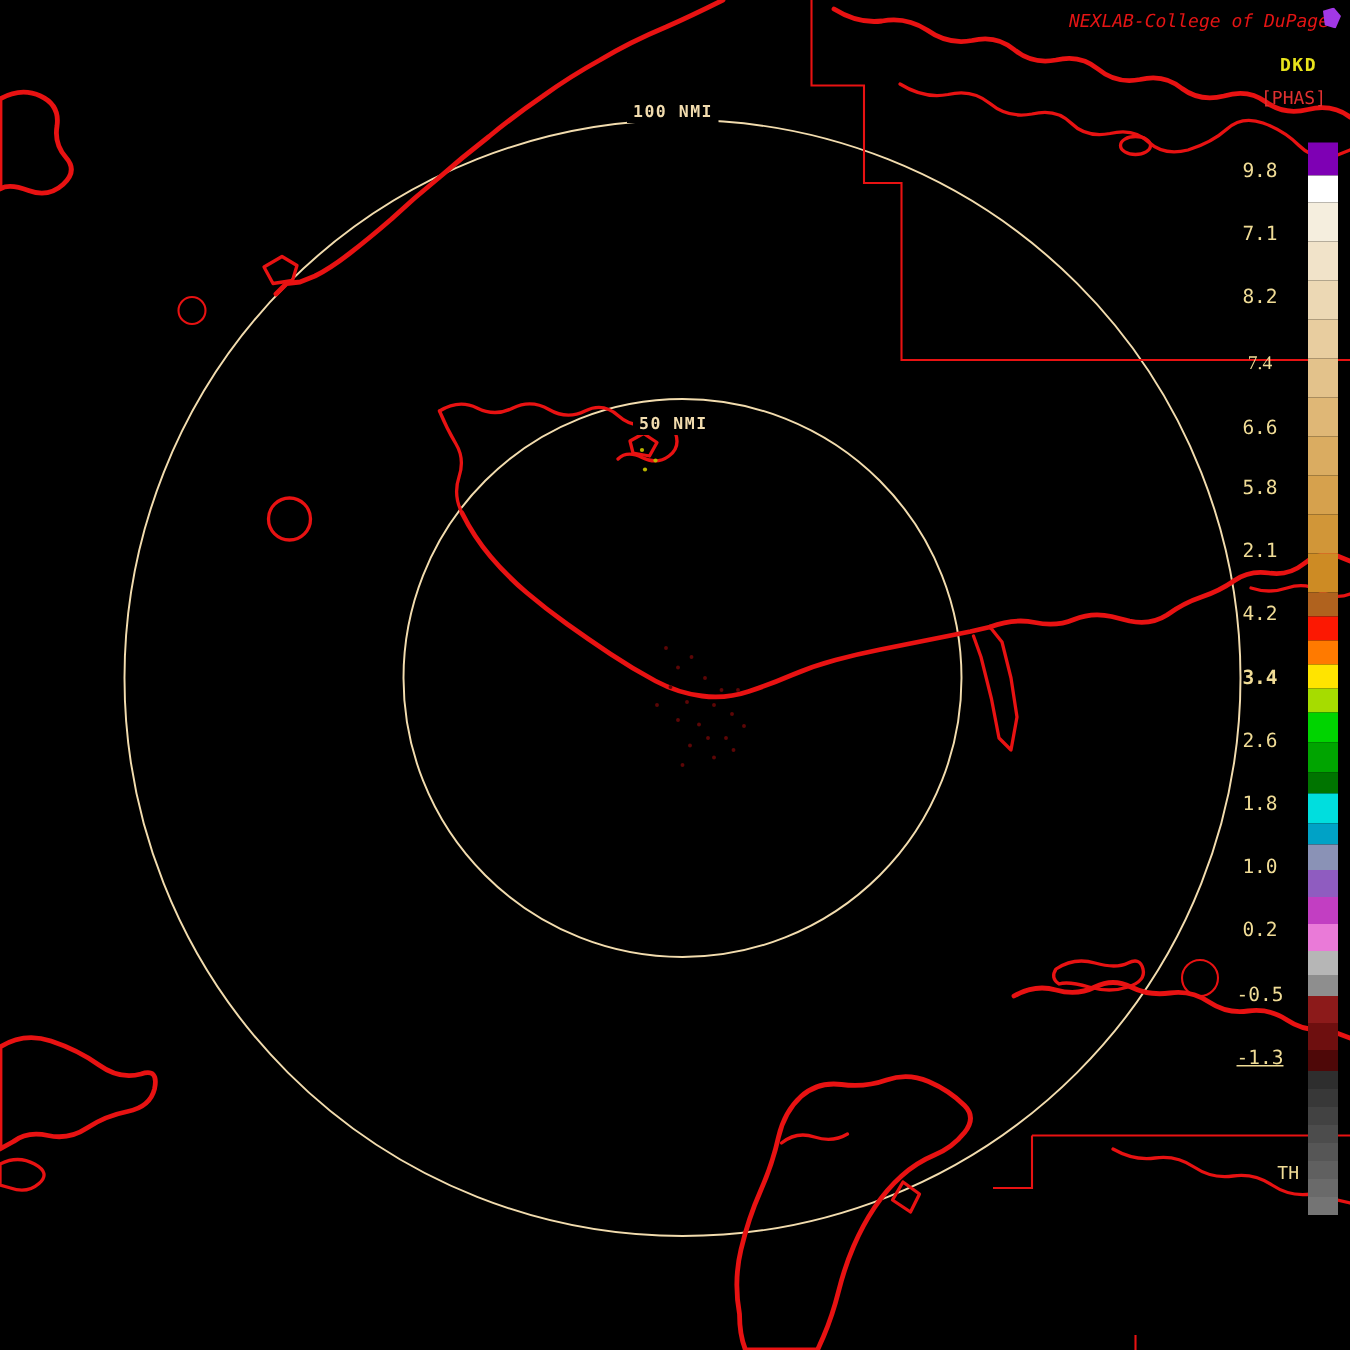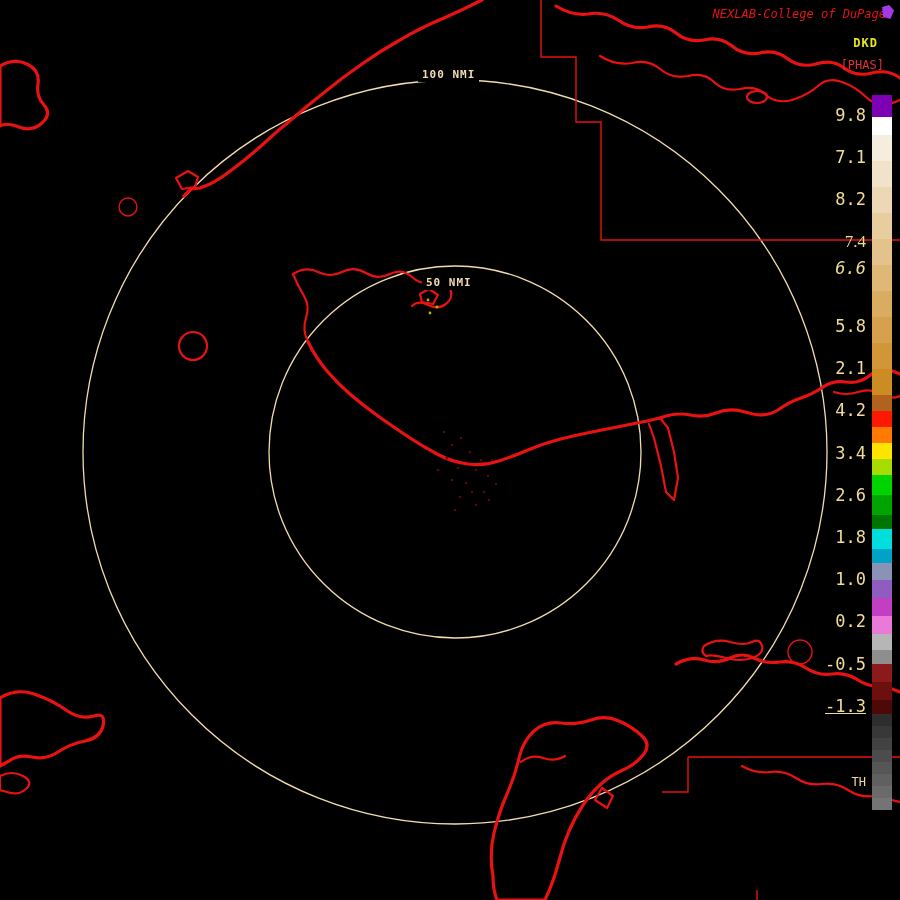--- a/index.html
+++ b/index.html
@@ -13,21 +13,21 @@
   .coast2{fill:none;stroke:var(--map-red);stroke-width:2.2px;stroke-linecap:round;stroke-linejoin:round;}
   .border{fill:none;stroke:var(--map-red);stroke-width:1.4px;}
   .echo{fill:var(--echo-dark);stroke:none;}
   .echo-y{fill:var(--echo-yellow);stroke:none;}
   .brand{position:absolute;top:7px;right:14px;color:var(--brand-red);font-size:12px;white-space:nowrap;font-style:italic;}
   .logo{position:absolute;top:5px;right:6px;width:12px;height:14px;background:var(--logo-purple);
         clip-path:polygon(0 15%,60% 0,100% 40%,70% 100%,10% 85%);}
   .dkd{position:absolute;top:36px;right:22px;color:var(--product-yellow);font-size:12px;font-weight:bold;letter-spacing:1px;}
   .phas{position:absolute;top:58px;right:16px;color:var(--units-red);font-size:12px;}
   .colorbar{position:absolute;left:872px;top:95px;width:20px;}
-  .tick{position:absolute;right:34px;width:52px;text-align:right;font-size:17px;
+  .tick{position:absolute;right:34px;width:52px;text-align:center;font-size:13px;
         color:var(--tick-label);line-height:14px;white-space:nowrap;}
   .th-label{position:absolute;right:34px;width:52px;text-align:right;font-size:12px;
         color:var(--tick-label);top:775px;}
   .ring-label{position:absolute;background:#000;color:var(--ring-label);font-size:11px;
         font-weight:bold;letter-spacing:1px;padding:0 4px;line-height:14px;}
   .ring-label.outer{left:418px;top:68px;}
   .ring-label.inner{left:422px;top:276px;}
   .caption{position:absolute;left:0;right:0;top:879px;text-align:center;
         color:var(--caption);font-size:13px;letter-spacing:2px;white-space:nowrap;}
 </style>
@@ -158,25 +158,25 @@
       <div style="background: rgb(86, 86, 86); height: 12px;"></div>
       <div style="background: rgb(96, 96, 96); height: 12px;"></div>
       <div style="background: rgb(106, 106, 106); height: 12px;"></div>
       <div style="background: rgb(116, 116, 116); height: 12px;"></div>
     </div>
   <div>
       <div class="tick" style="top: 108px;">9.8</div>
       <div class="tick" style="top: 150.2px;">7.1</div>
       <div class="tick" style="top: 192.4px;">8.2</div>
       <div class="tick" style="top: 234.6px; font-family: Liberation Serif, serif;">7.4</div>
-      <div class="tick" style="top: 261px; font-style: italic;">6.6</div>
+      <div class="tick" style="top: 279px;">6.6</div>
       <div class="tick" style="top: 319px;">5.8</div>
       <div class="tick" style="top: 361.2px;">2.1</div>
       <div class="tick" style="top: 403.4px;">4.2</div>
-      <div class="tick" style="top: 445.6px;">3.4</div>
+      <div class="tick" style="top: 445.6px; font-weight: bold;">3.4</div>
       <div class="tick" style="top: 487.8px;">2.6</div>
       <div class="tick" style="top: 530px;">1.8</div>
       <div class="tick" style="top: 572.2px;">1.0</div>
       <div class="tick" style="top: 614.4px;">0.2</div>
       <div class="tick" style="top: 656.6px;">-0.5</div>
       <div class="tick" style="top: 698.8px; text-decoration: underline;">-1.3</div>
     </div>
   <div class="th-label">TH</div>
 
 </div>

